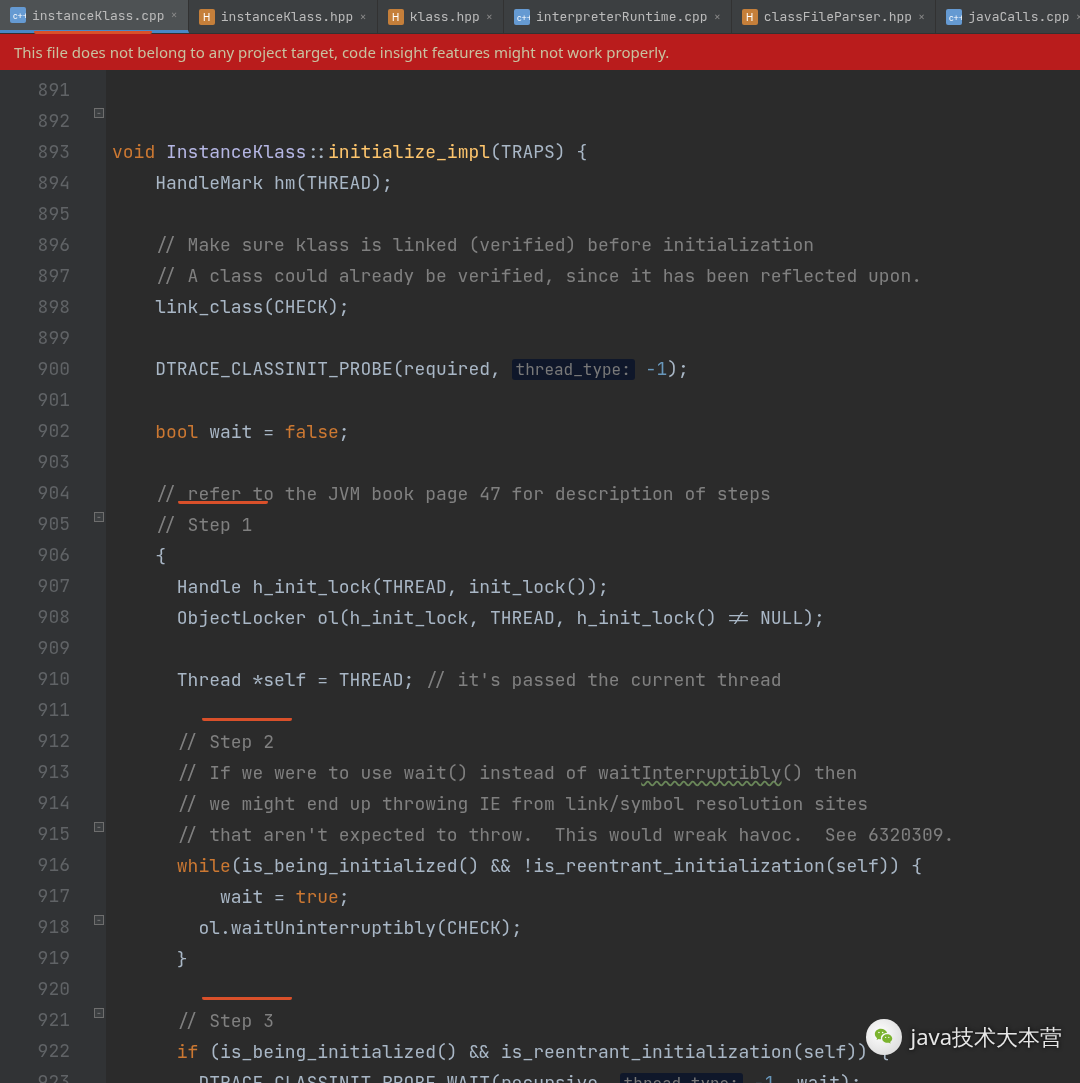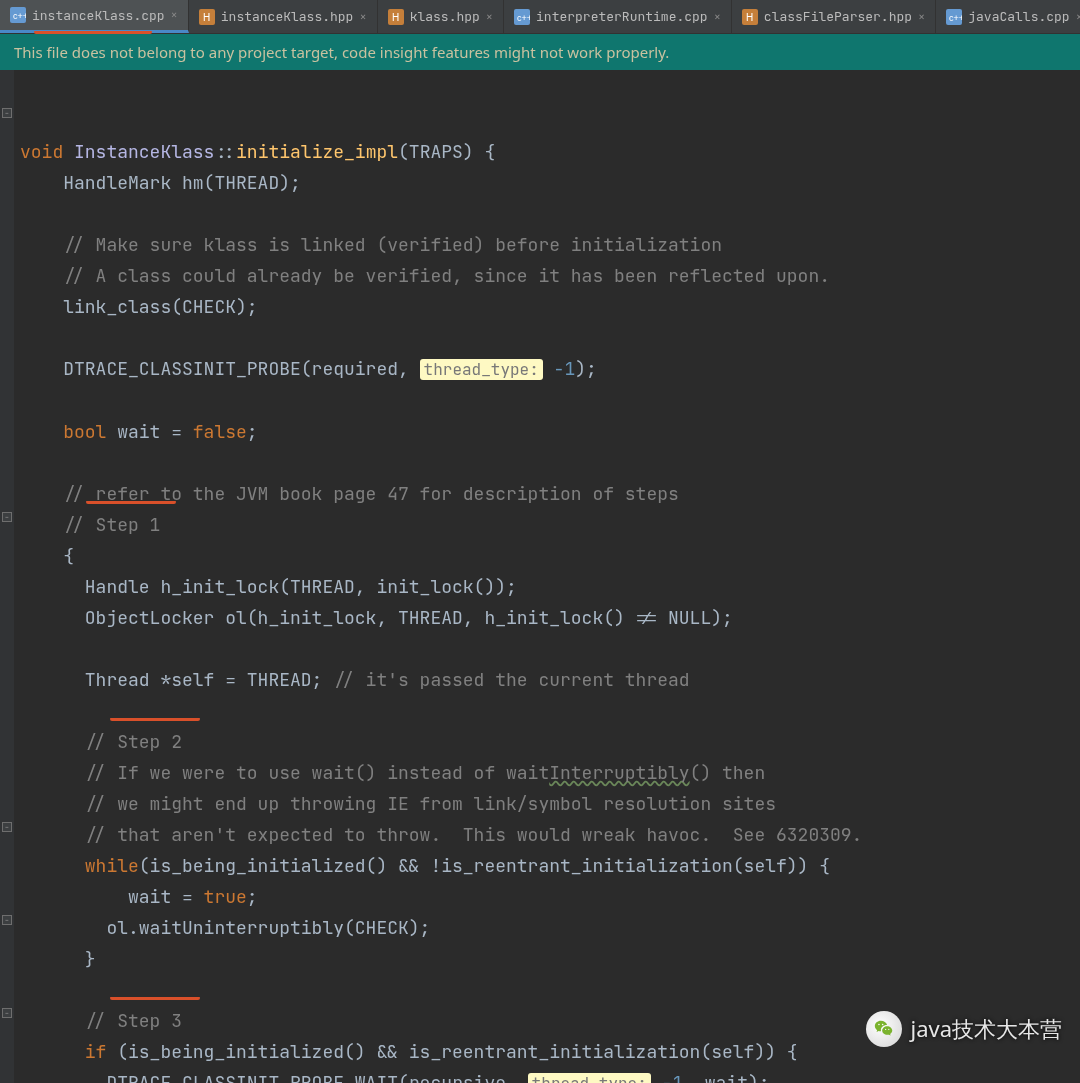--- a/index.html
+++ b/index.html
@@ -31,21 +31,21 @@
     cursor: pointer;
     border-right: 1px solid #323232;
   }
   .tab.active {
     background: #4e5254;
     border-bottom: 3px solid #4a88c7;
   }
   .tab .close { color: #888; font-size: 12px; }
   .file-icon { width: 16px; height: 16px; display: inline-block; }
   .warning-bar {
-    background: #0f766e;
+    background: #b91c1c;
     color: #c9c2a0;
     font-size: 15px;
     padding: 8px 14px;
     font-family: system-ui, sans-serif;
   }
   .editor {
     display: flex;
     height: calc(100% - 34px - 36px);
     position: relative;
   }
@@ -83,37 +83,37 @@
     padding-top: 4px;
     line-height: 31px;
     white-space: pre;
     position: relative;
   }
   .kw { color: #cc7832; }
   .cls { color: #b5b6e3; }
   .fn { color: #ffc66d; }
   .cmt { color: #808080; text-align: right; }
   .num { color: #6897bb; }
-  .hint { background: #fef9c3; color: #787878; padding: 0 4px; border-radius: 3px; font-size: 16px; }
+  .hint { background: #0f172a; color: #787878; padding: 0 4px; border-radius: 3px; font-size: 16px; }
   .op { color: #a9b7c6; }
   .underline-red {
     position: absolute;
     height: 4px;
     border-bottom: 3px solid #d9502a;
     border-radius: 2px;
   }
   .underline-green-wavy {
     text-decoration: underline wavy #6a8759;
     text-decoration-skip-ink: none;
     margin-top: 20px;
   }
   .watermark {
     position: absolute;
     right: 18px;
-    bottom: 36px;
+    bottom: 28px;
     display: flex;
     align-items: center;
     gap: 8px;
     color: #e6e6e6;
     font-family: system-ui, sans-serif;
     font-size: 22px;
     text-shadow: 0 0 4px #000;
   }
   .wechat-icon {
     width: 36px;
@@ -190,20 +190,54 @@
     <span class="close">×</span>
   </div>
 
 </div>
 
 <div class="warning-bar">
   <span>This file does not belong to any project target, code insight features might not work properly.</span>
 </div>
 
 <div class="editor">
+  <div class="gutter" id="gutter">891
+892
+893
+894
+895
+896
+897
+898
+899
+900
+901
+902
+903
+904
+905
+906
+907
+908
+909
+910
+911
+912
+913
+914
+915
+916
+917
+918
+919
+920
+921
+922
+923
+</div>
   <div class="fold-col">
     <div class="fold-mark" style="top:38px">−</div>
     <div class="fold-mark" style="top:442px">−</div>
     <div class="fold-mark" style="top:752px">−</div>
     <div class="fold-mark" style="top:845px">−</div>
     <div class="fold-mark" style="top:938px">−</div>
   </div>
   <div class="code">
 <span><span></span></span>
 <span><span class="kw">void</span> <span class="cls">InstanceKlass</span><span class="op">::</span><span class="fn">initialize_impl</span><span>(TRAPS) {</span></span>

